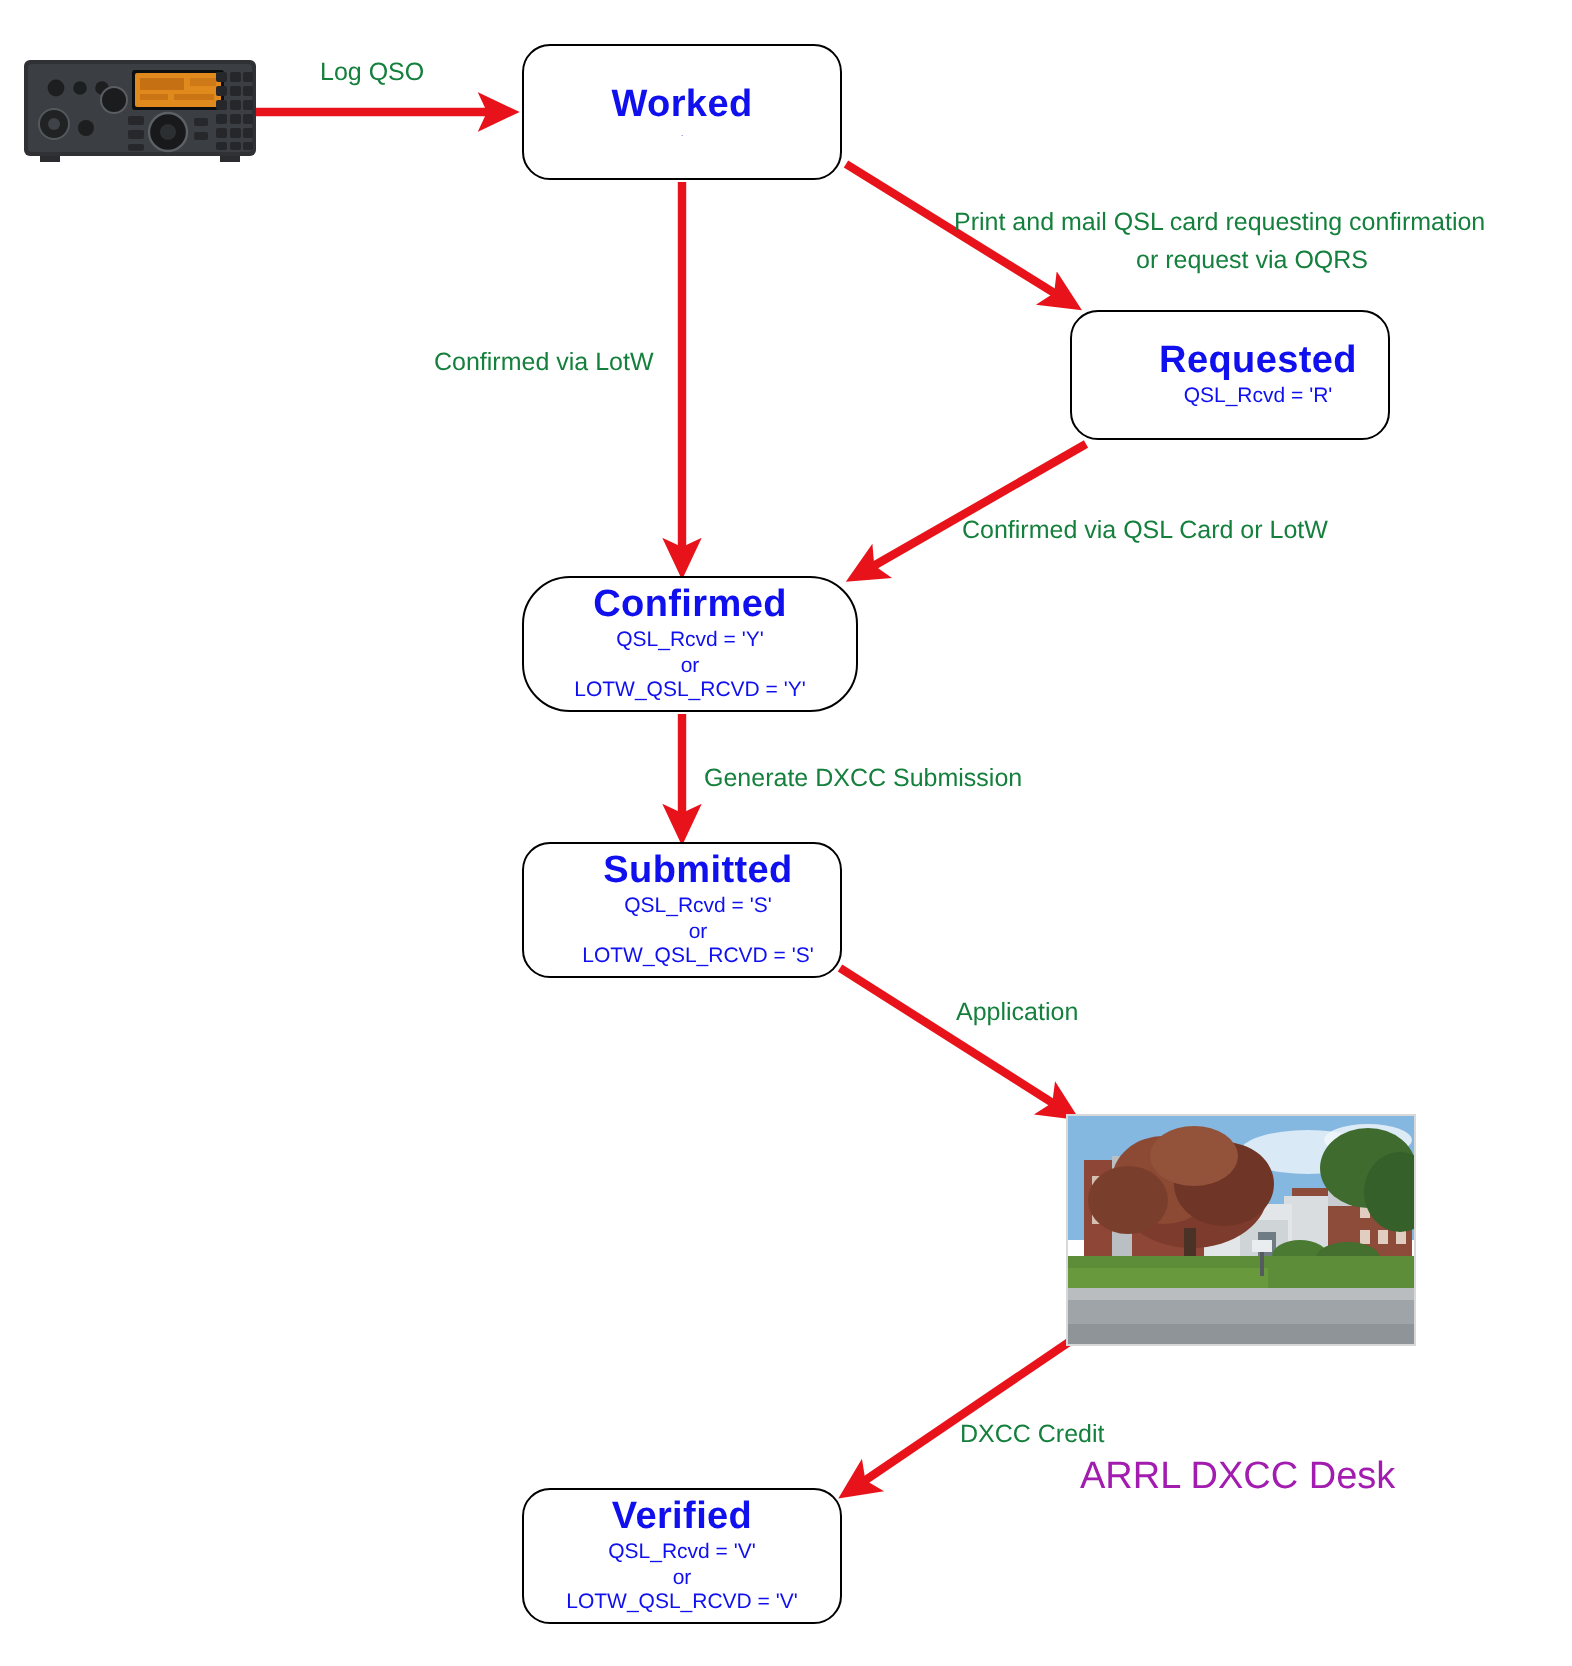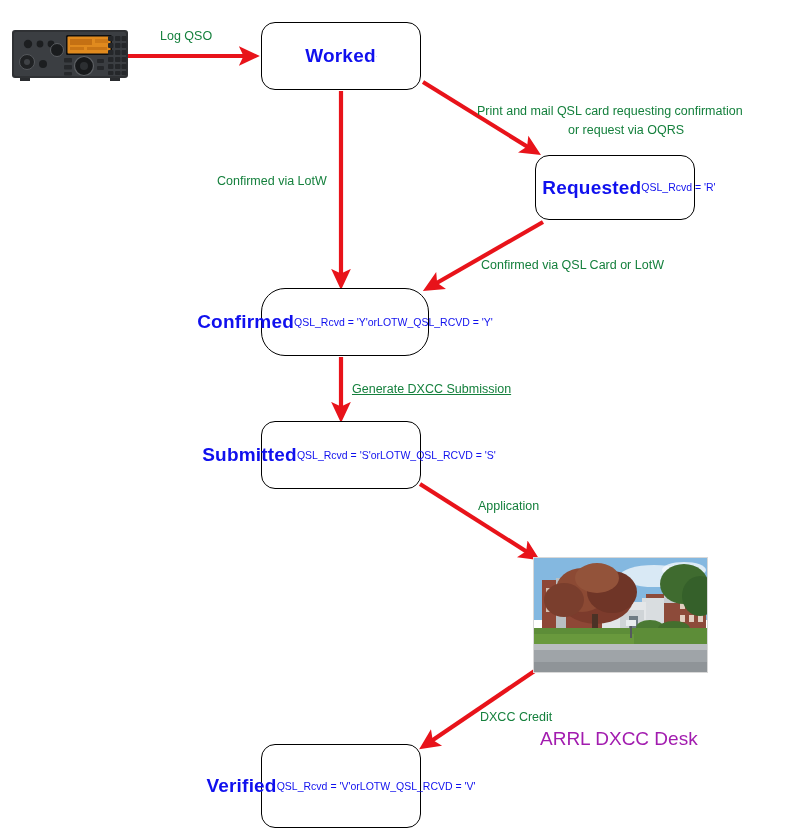--- a/index.html
+++ b/index.html
@@ -19,21 +19,21 @@
     overflow: hidden;
   }
   
   .state-box {
     position: absolute;
     box-sizing: border-box;
     border: 1.6px solid #000000;
     border-radius: 14px;
     background: #ffffff;
     display: flex;
-    flex-direction: row;
+    flex-direction: column;
     align-items: center;
     justify-content: center;
     text-align: center;
     z-index: 5;
   }
   .state-title {
     color: #1010ee;
     font-size: 19px;
     font-weight: bold;
     line-height: 22px;
@@ -247,35 +247,35 @@
     <div class="state-sub">LOTW_QSL_RCVD = 'Y'</div>
   </div>
 
   <div class="state-box" style="left:261px; top:421px; width:160px; height:68px;padding-left:16px;">
     <div class="state-title">Submitted</div>
     <div class="state-sub">QSL_Rcvd = 'S'</div>
     <div class="state-sub">or</div>
     <div class="state-sub">LOTW_QSL_RCVD = 'S'</div>
   </div>
 
-  <div class="state-box" style="left:261px; top:744px; width:160px; height:84px;">
+  <div class="state-box" style="left:261px; top:744px; width:160px; height:68px;">
     <div class="state-title">Verified</div>
     <div class="state-sub">QSL_Rcvd = 'V'</div>
     <div class="state-sub">or</div>
     <div class="state-sub">LOTW_QSL_RCVD = 'V'</div>
   </div>
 
   <div class="edge-label" style="left:160px; top:28px;">Log QSO</div>
 
   <div class="edge-label center" style="left:477px; top:103px;">Print and mail QSL card requesting confirmation</div>
   <div class="edge-label center" style="left:568px; top:122px;">or request via OQRS</div>
 
   <div class="edge-label" style="left:204px; top:173px;margin-left:13px;">Confirmed via LotW</div>
 
   <div class="edge-label" style="left:481px; top:257px;">Confirmed via QSL Card or LotW</div>
 
-  <div class="edge-label" style="left:352px; top:381px;text-decoration:underline;">Generate  DXCC Submission</div>
+  <div class="edge-label" style="left:352px; top:381px;">Generate  DXCC Submission</div>
 
   <div class="edge-label" style="left:478px; top:498px;">Application</div>
 
   <div class="edge-label" style="left:480px; top:709px;">DXCC Credit</div>
 
 </div>
 
 </body></html>

